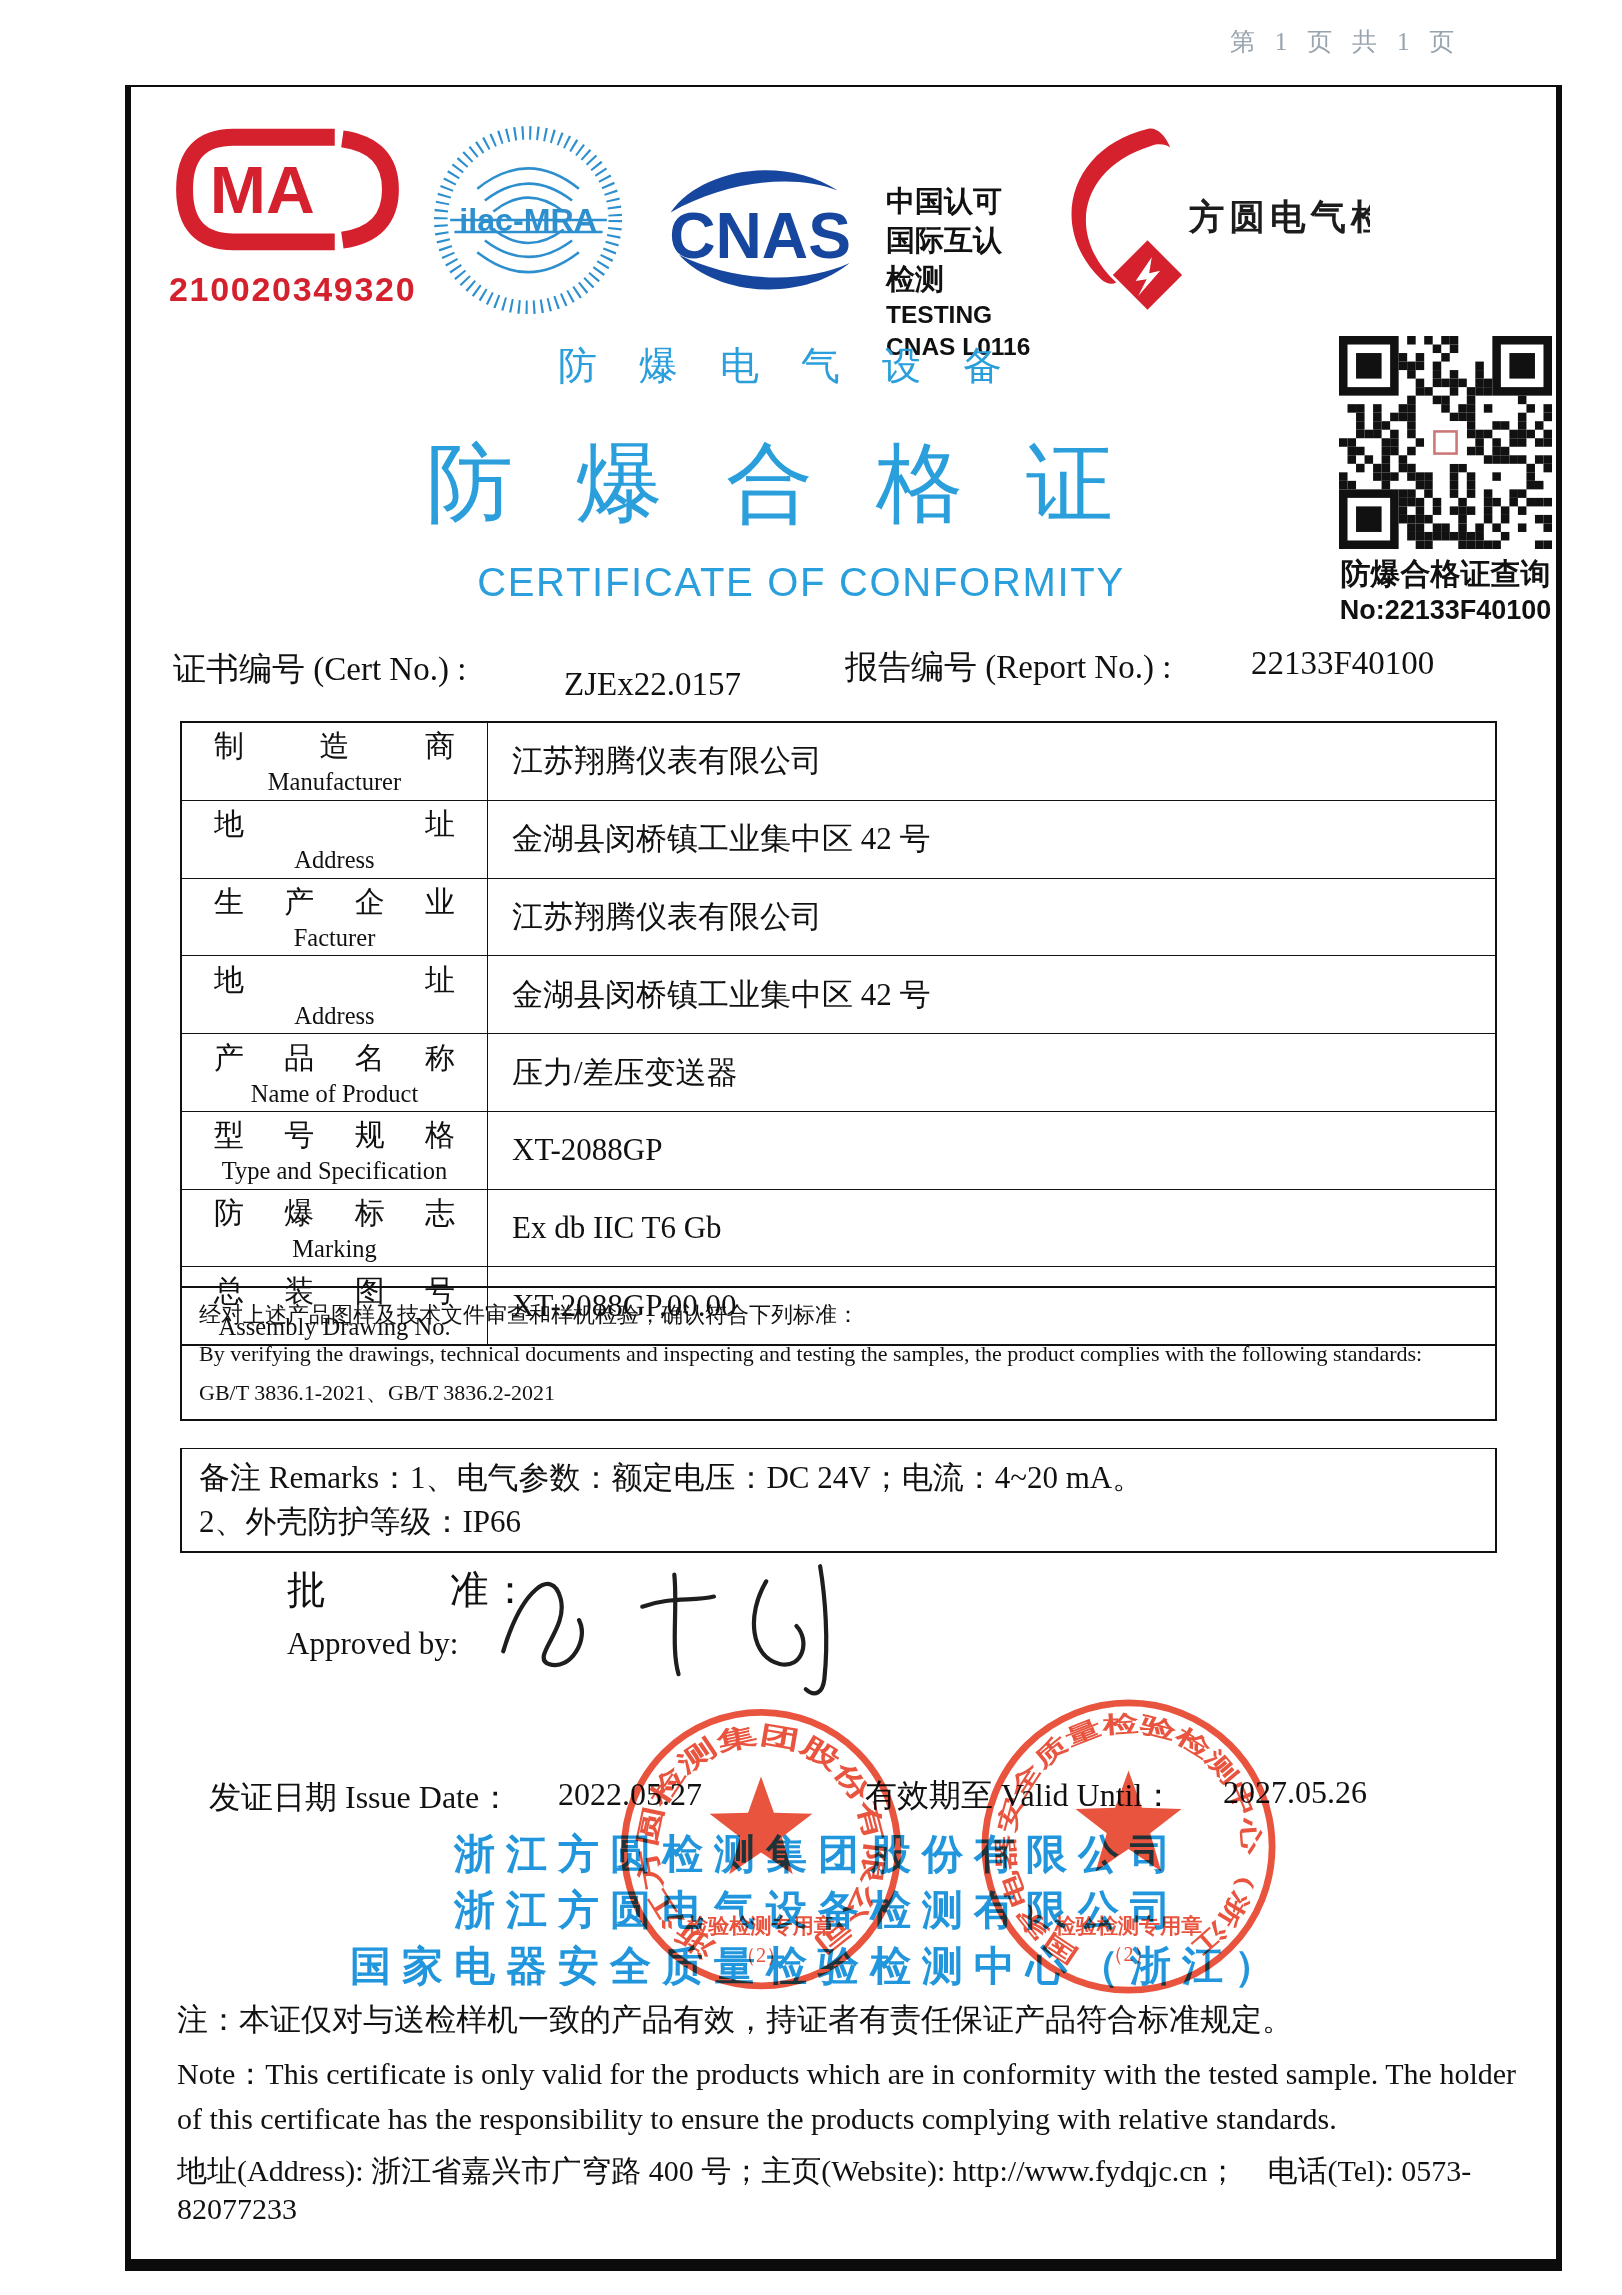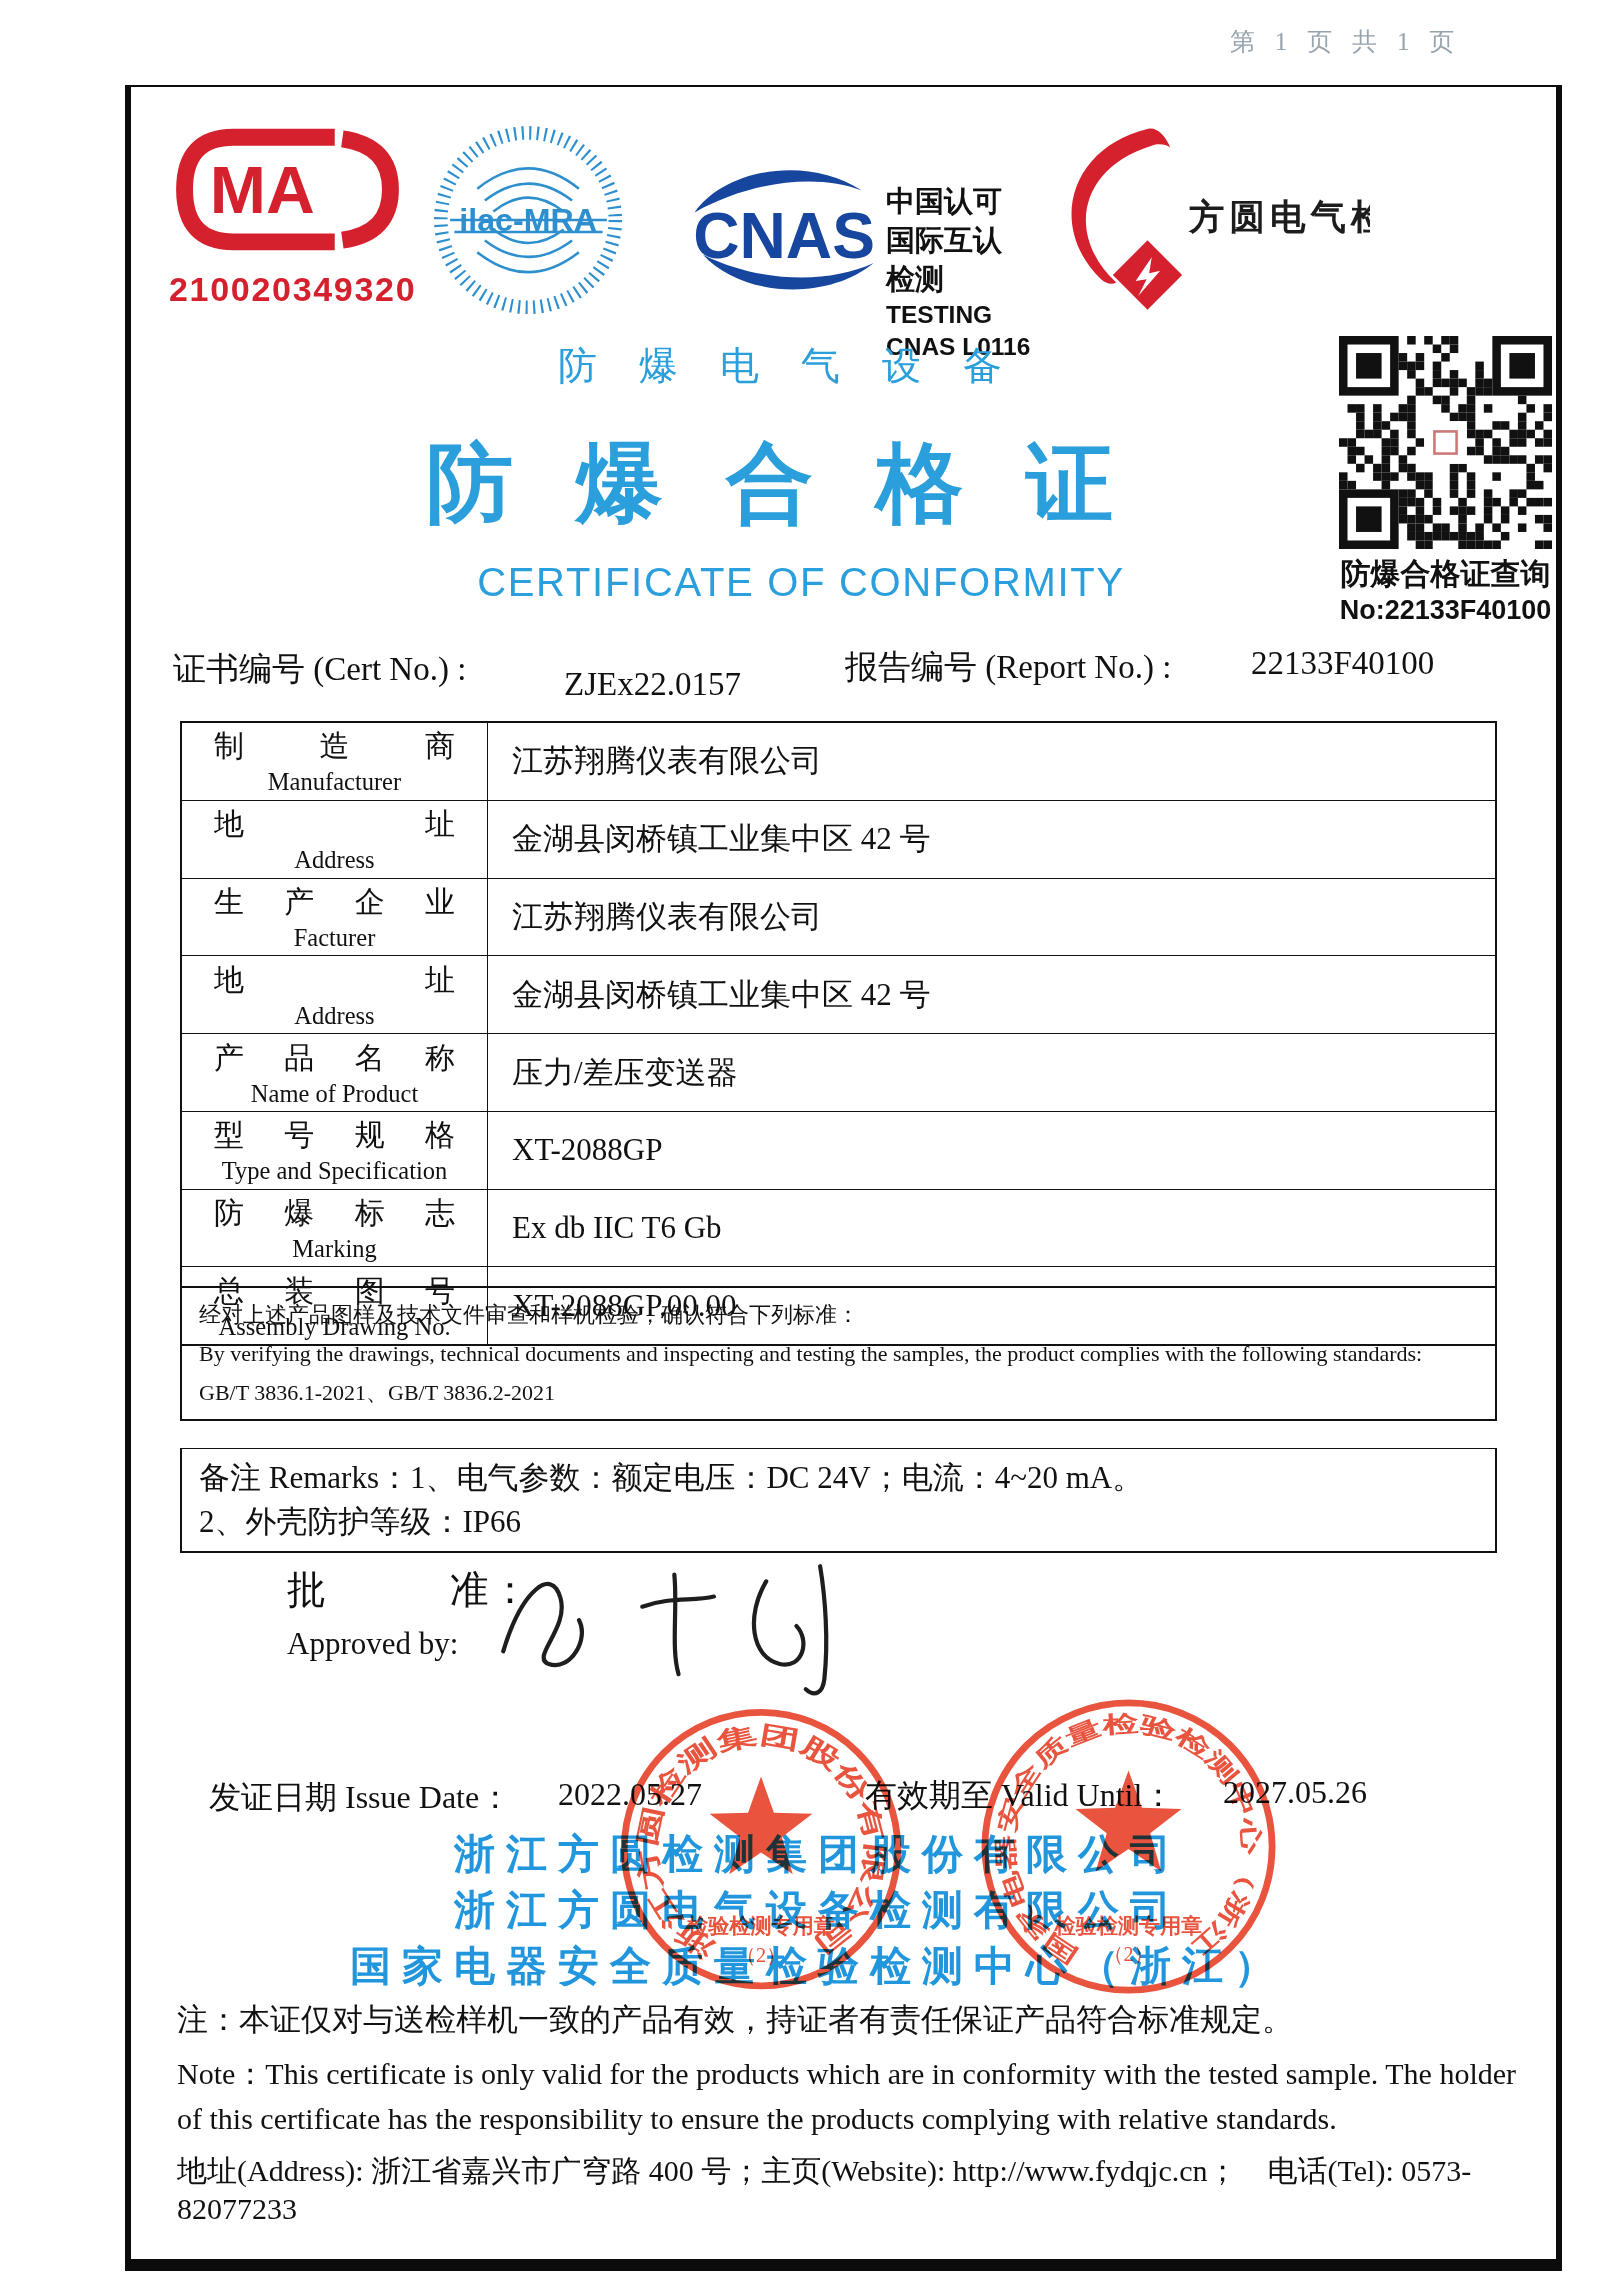--- a/index.html
+++ b/index.html
@@ -15,32 +15,32 @@
   .page-num{left:1230px;top:25px;font-size:25px;letter-spacing:6.8px;color:var(--page-num-gray);}
 
   .frame{left:125px;top:85px;width:1437px;height:2186px;border:solid #0c0c0c;
          border-width:2.5px 6.8px 12px 6.8px;position:absolute;}
 
   
   .cma{left:38px;top:35px;width:254px;text-align:left;}
   .cma-num{font-family:"Liberation Sans",sans-serif;font-weight:bold;color:var(--brand-red);
            font-size:34px;letter-spacing:1.7px;margin-top:8.5px;}
   .ilac{left:298px;top:34px;}
-  .cnas{left:550px;top:68px;}
+  .cnas{left:526px;top:68px;}
   .cnas-txt{left:755px;top:95px;line-height:39px;font-family:"Liberation Sans",sans-serif;}
   .cnas-txt .cn{font-size:29px;font-weight:bold;color:#111;}
   .cnas-txt .en{font-size:24.5px;font-weight:bold;line-height:32px;color:#111;}
   .fy{left:892px;top:30px;}
 
   
   .t-center{left:0;right:85px;text-align:center;color:var(--accent-blue);
             font-family:"Liberation Sans",sans-serif;}
   .title-cn{top:252px;font-size:39px;letter-spacing:42px;font-weight:500;}
   .title-en{top:301px;font-size:30px;font-weight:bold;}
-  .cert-title-cn{top:338px;font-size:87px;font-weight:bold;letter-spacing:63px;}
+  .cert-title-cn{top:338px;font-size:87px;font-weight:normal;letter-spacing:63px;}
   .cert-title-en{top:473px;font-size:40px;letter-spacing:1.7px;font-weight:500;}
 
   
   .qrbox{left:1208px;top:249px;width:213px;text-align:center;}
   .qrbox .cap{font-family:"Liberation Sans",sans-serif;font-weight:bold;font-size:30px;margin-top:5px;color:#111;}
   .qrbox .num{font-family:"Liberation Sans",sans-serif;font-weight:bold;font-size:27px;color:#111;}
 
   
   .cert-row{font-size:33px;}
   .cl{left:42px;top:560px;} .cv{left:433px;top:560px;margin-top:19px;}

